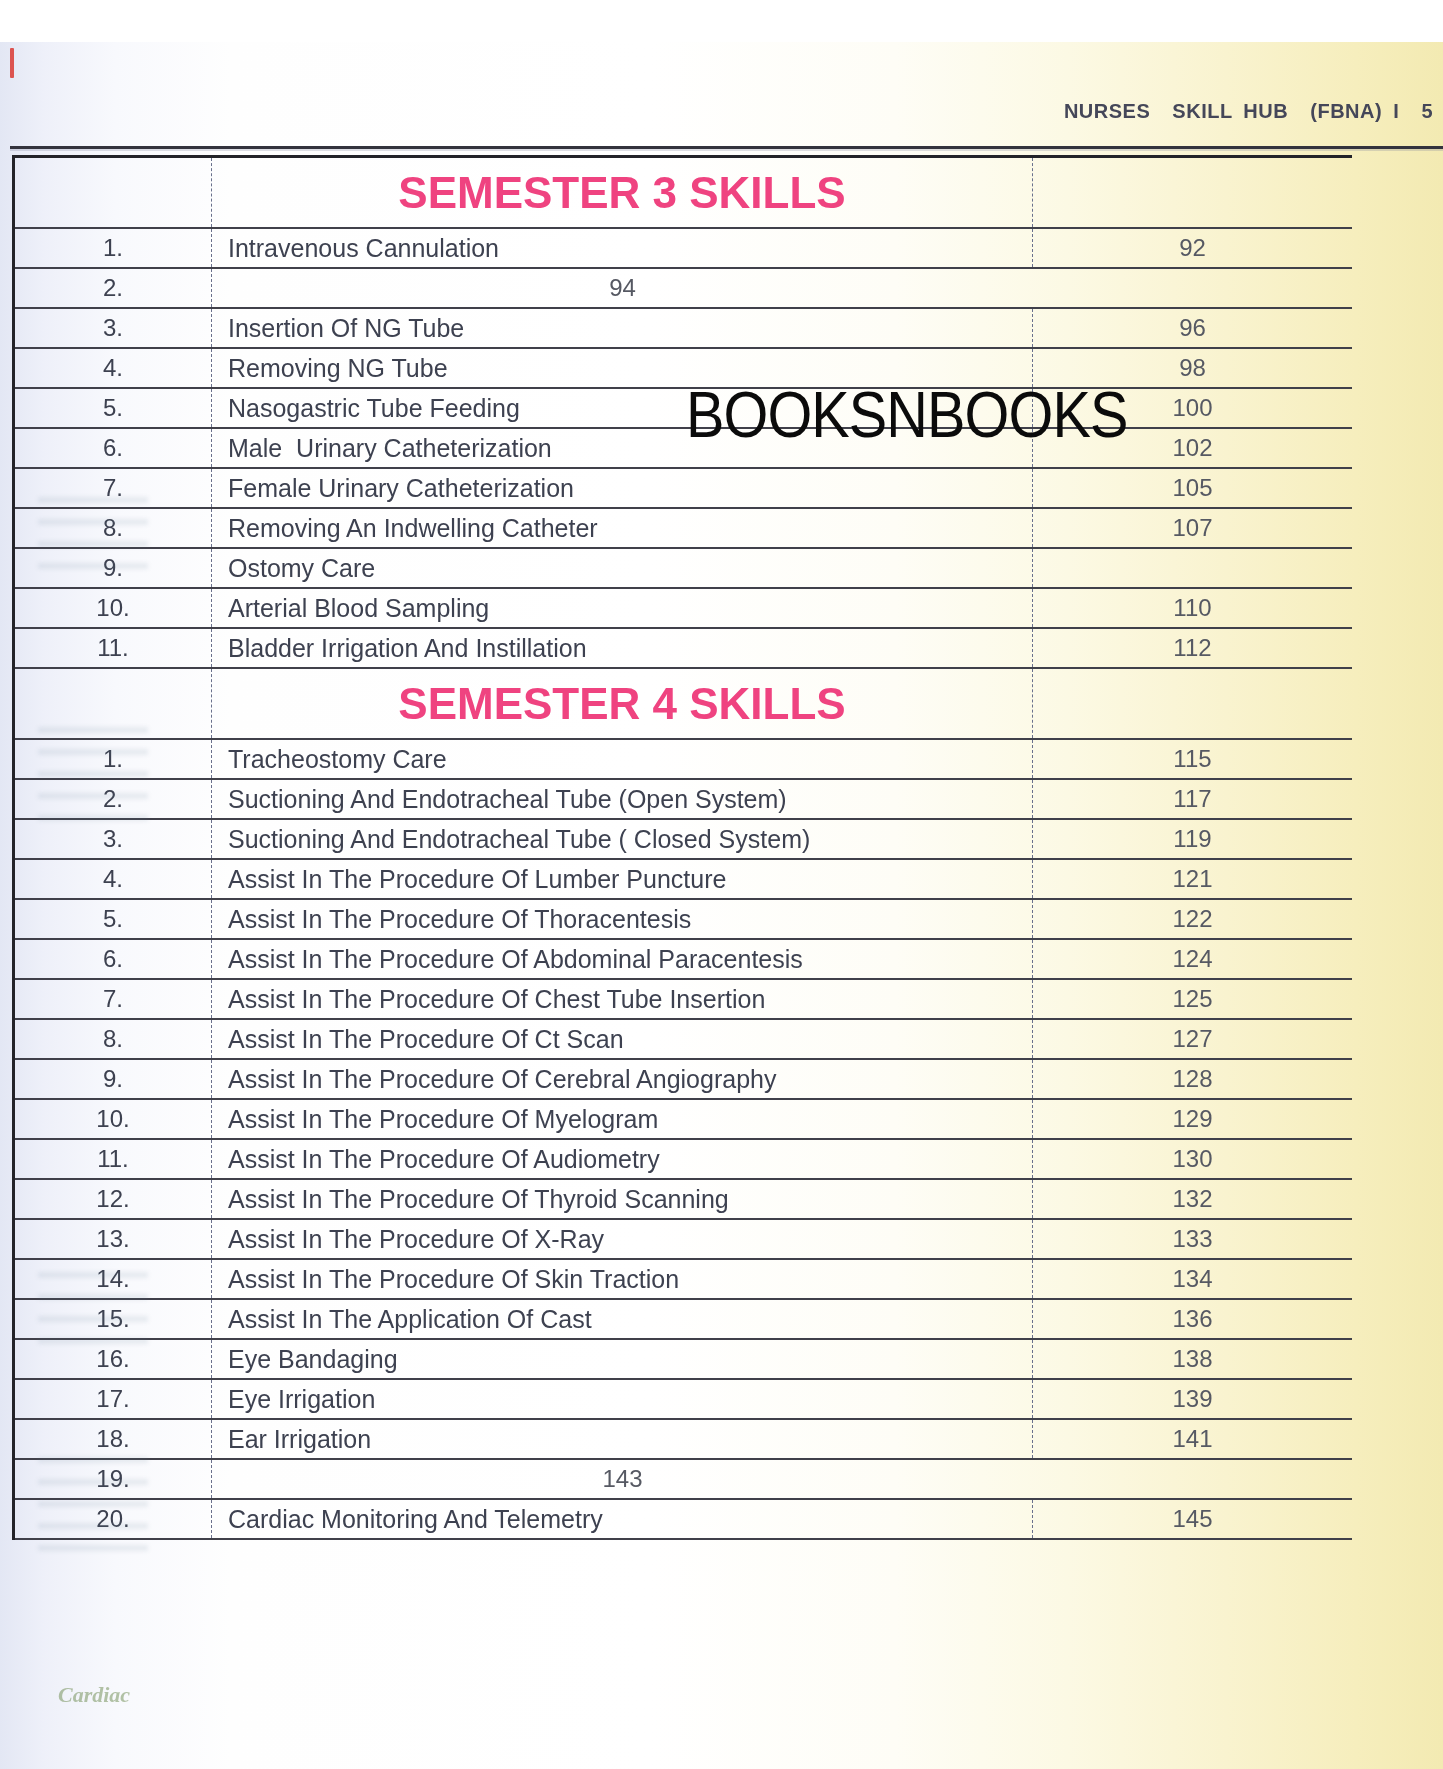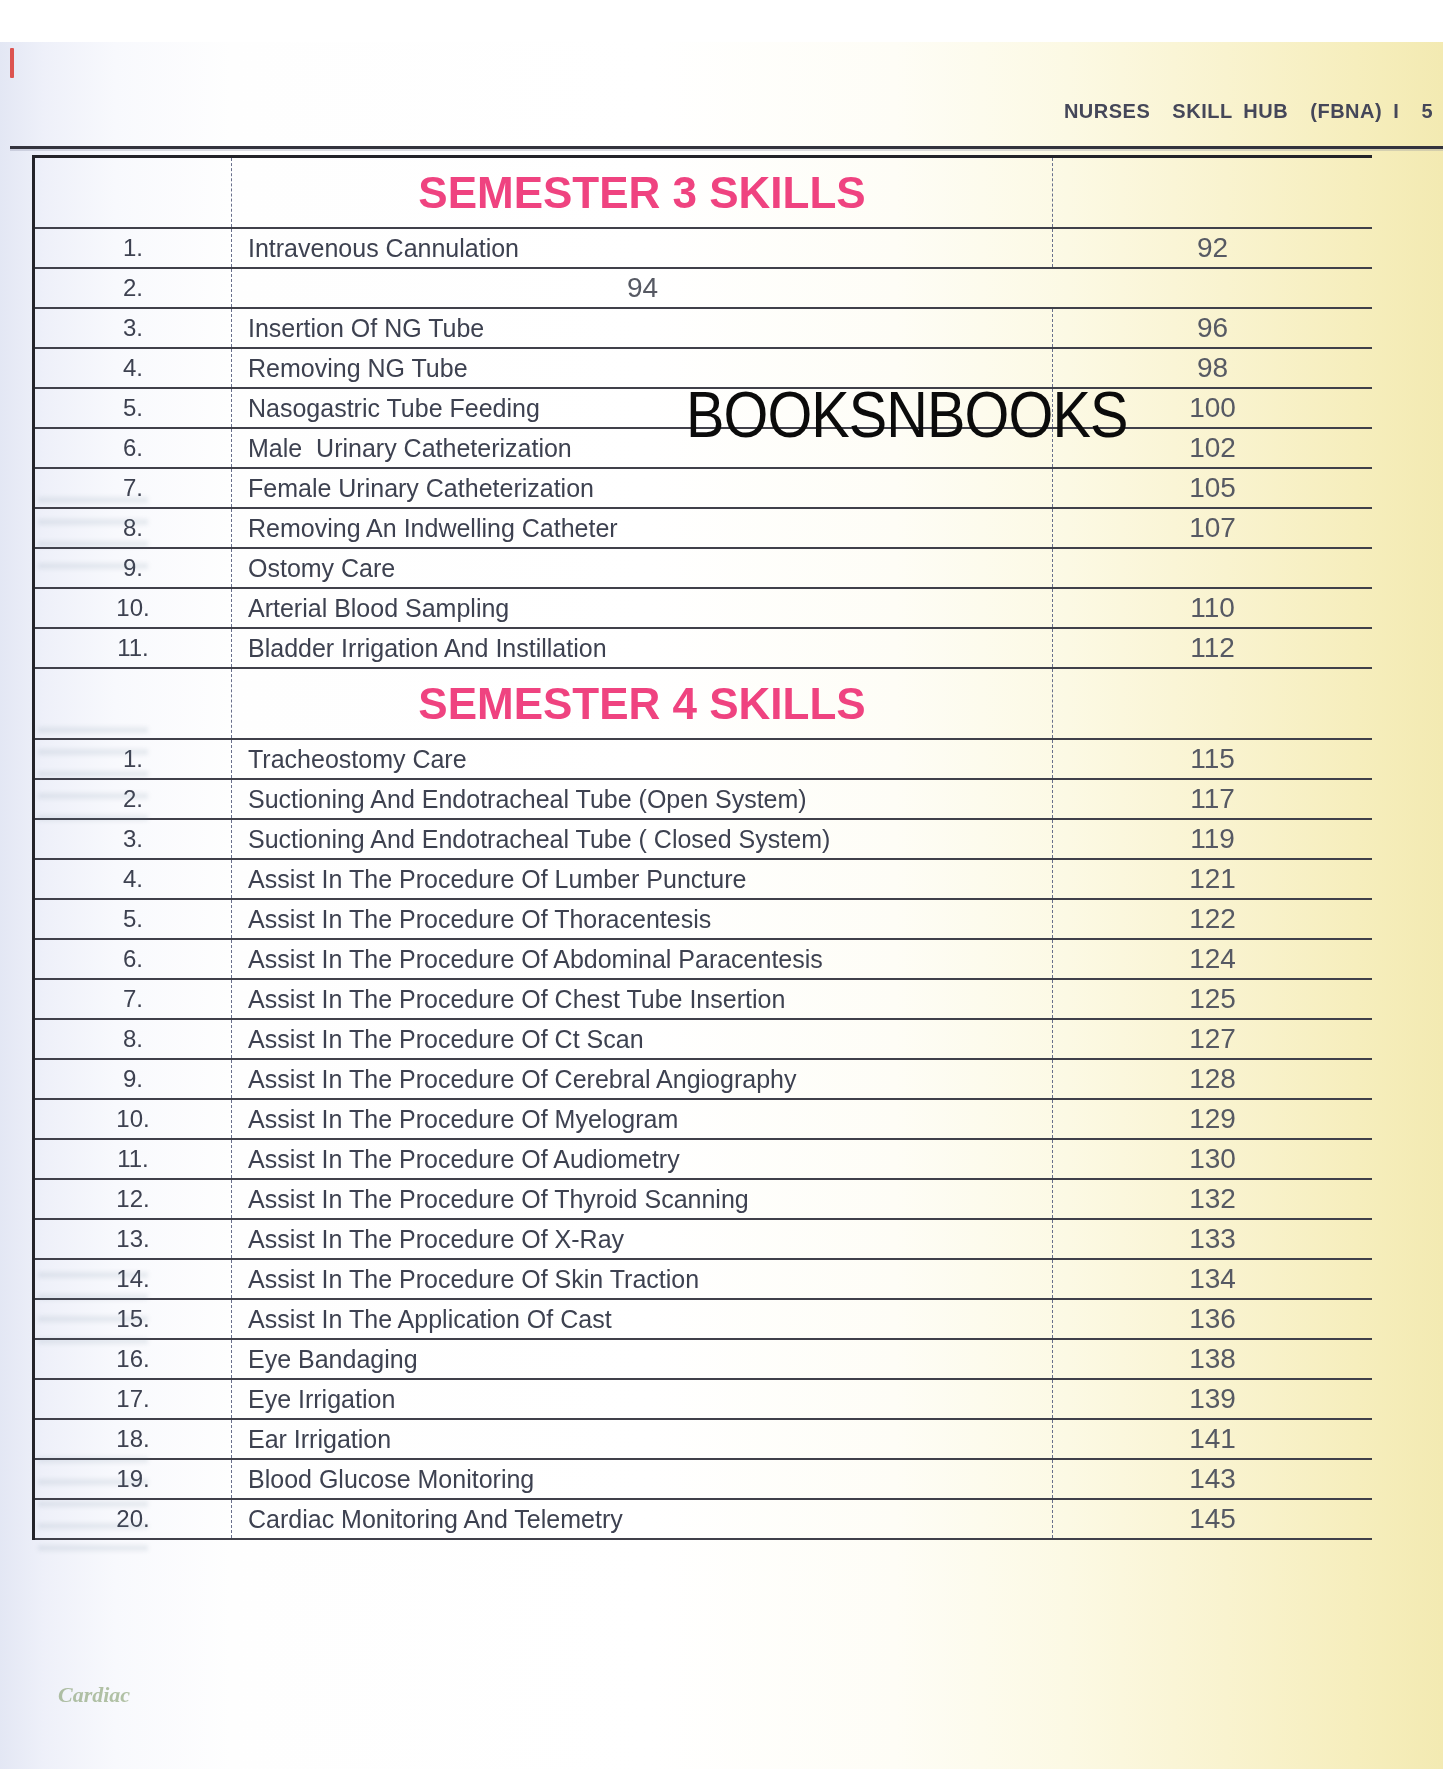--- a/index.html
+++ b/index.html
@@ -17,40 +17,40 @@
     position:absolute;top:58px;right:10px;
     font-size:20px;font-weight:bold;color:#454759;
     letter-spacing:.5px;word-spacing:5px;white-space:pre;
   }
   .rule{
     position:absolute;top:104px;left:10px;right:0;height:3px;
     background:#33333d;box-shadow:0 2px 0 rgba(120,125,150,.25);
   }
   
   .toc-table{
-    position:absolute;top:113px;left:32px;width:1340px;
+    position:absolute;top:113px;left:12px;width:1340px;
     border-top:3px solid #232329;border-left:3px solid #232329;
     box-sizing:border-box;
   }
   .trow{
     display:grid;grid-template-columns:197px 821px auto;
     border-bottom:2px solid #40404a;height:38px;
     background:transparent;
   }
   .trow.title-row{height:69px;}
   .cell{display:flex;align-items:center;box-sizing:border-box;}
   .cell-num{
     justify-content:center;border-right:1.5px dashed #69708c;
     font-size:24px;color:#3d4150;
   }
   .cell-skill{
     padding-left:16px;border-right:1.5px dashed #69708c;
     font-size:25px;color:#3d4150;white-space:pre;
   }
-  .cell-page{justify-content:center;font-size:28px;color:#565963;}
+  .cell-page{justify-content:center;font-size:24px;color:#565963;}
   .title-cell{justify-content:center;padding-left:0;}
   .section-title{
     font-size:44px;font-weight:bold;letter-spacing:0;
     color:#ef4380;white-space:pre;
   }
   
   .watermark{
     position:absolute;left:686px;top:336px;
     font-size:64px;font-weight:400;color:#0b0b0b;
     letter-spacing:-1px;transform:scaleX(.9);transform-origin:left top;
@@ -241,21 +241,20 @@
     <div class="cell cell-skill">Eye Irrigation</div>
     <div class="cell cell-page">139</div>
   </div>
       <div class="trow">
     <div class="cell cell-num">18.</div>
     <div class="cell cell-skill">Ear Irrigation</div>
     <div class="cell cell-page">141</div>
   </div>
       <div class="trow">
     <div class="cell cell-num">19.</div>
-    <div class="cell cell-skill">Blood Glucose Monitoring</div>
     <div class="cell cell-page">143</div>
   </div>
       <div class="trow">
     <div class="cell cell-num">20.</div>
     <div class="cell cell-skill">Cardiac Monitoring And Telemetry</div>
     <div class="cell cell-page">145</div>
   </div>
     </div>
 
   <div class="watermark">BOOKSNBOOKS</div>

